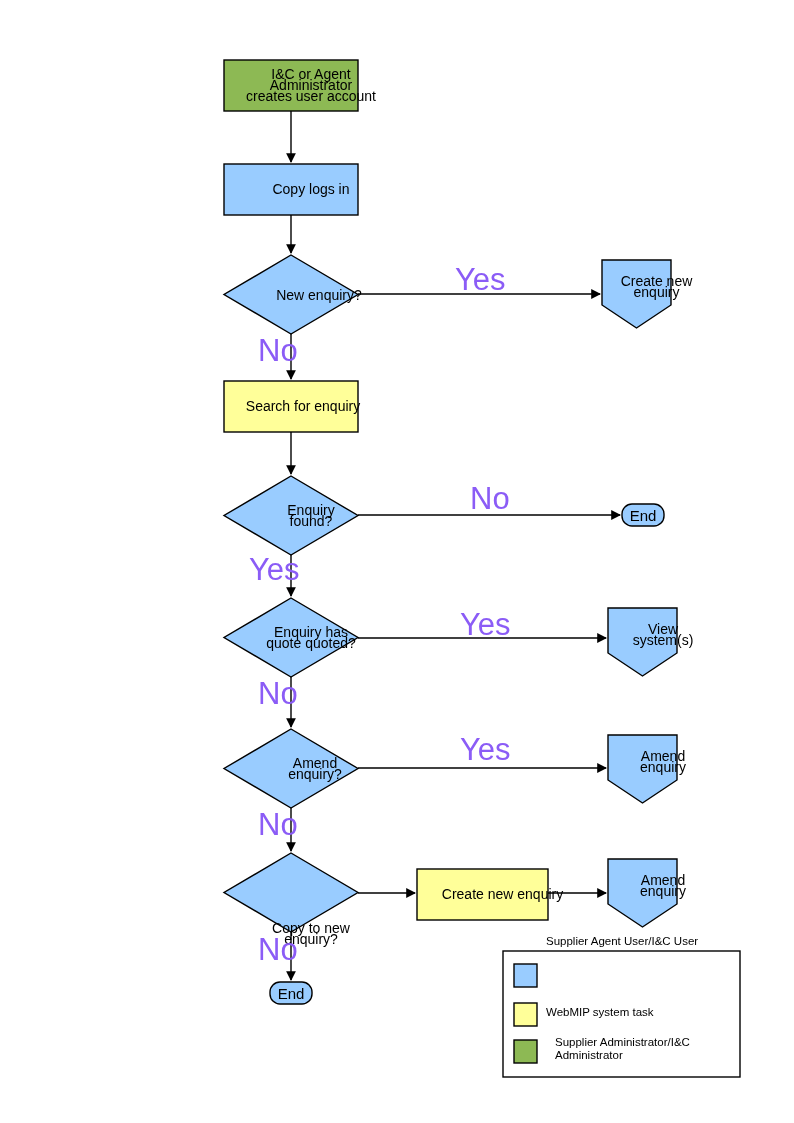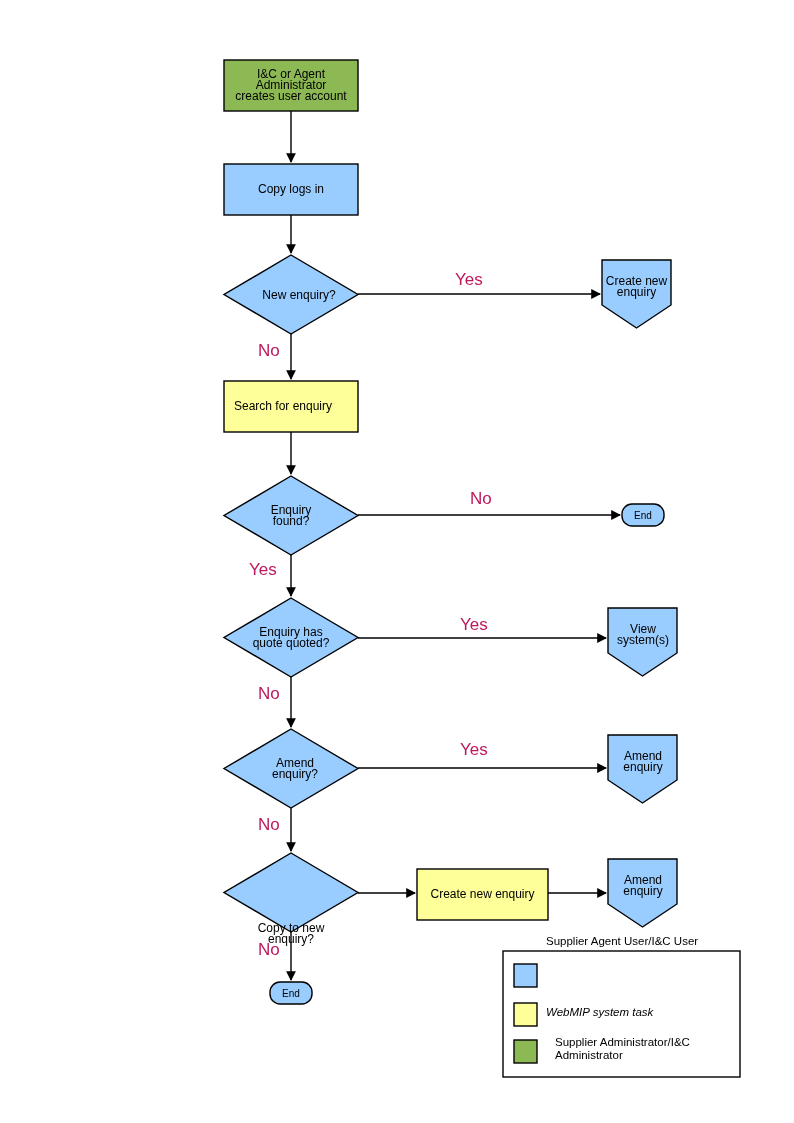--- a/index.html
+++ b/index.html
@@ -19,50 +19,51 @@
     left: 0;
     top: 0;
     width: 794px;
     height: 1123px;
   }
   .node-label {
     position: absolute;
     text-align: center;
     color: #000000;
     font-family: "Liberation Sans", sans-serif;
-    font-size: 12px;
+    font-size: 14px;
     line-height: 11px;
     pointer-events: none;
     white-space: pre-line;
     display: flex;
     align-items: center;
     justify-content: center;
+    padding-left: 20px;
   }
   .edge-label {
     position: absolute;
-    color: #be185d;
+    color: #8b5cf6;
     font-family: "Liberation Sans", sans-serif;
-    font-size: 17px;
+    font-size: 31px;
     line-height: 24px;
     letter-spacing: 0px;
   }
   .legend-label {
     position: absolute;
     color: #000000;
     font-family: "Liberation Sans", sans-serif;
     font-size: 11.5px;
     line-height: 13px;
     white-space: pre-line;
   }
   .terminator-label {
     position: absolute;
     text-align: center;
     color: #000000;
     font-family: "Liberation Sans", sans-serif;
-    font-size: 10px;
+    font-size: 15px;
     line-height: 11px;
     display: flex;
     align-items: center;
     justify-content: center;
   }
 </style>
 </head>
 <body>
 
 <svg id="canvas" viewBox="0 0 794 1123" xmlns="http://www.w3.org/2000/svg">
@@ -145,15 +146,15 @@
 <div class="edge-label" style="left:258px; top:339px;">No</div>
 <div class="edge-label" style="left:470px; top:487px;">No</div>
 <div class="edge-label" style="left:249px; top:558px;">Yes</div>
 <div class="edge-label" style="left:460px; top:613px;">Yes</div>
 <div class="edge-label" style="left:258px; top:682px;">No</div>
 <div class="edge-label" style="left:460px; top:738px;">Yes</div>
 <div class="edge-label" style="left:258px; top:813px;">No</div>
 <div class="edge-label" style="left:258px; top:938px;">No</div>
 
 <div class="legend-label" style="left:546px; top:935px;">Supplier Agent User/I&amp;C User</div>
-<div class="legend-label" style="left:546px; top:1006px;font-style:italic;">WebMIP system task</div>
+<div class="legend-label" style="left:546px; top:1006px;">WebMIP system task</div>
 <div class="legend-label" style="left:555px; top:1036px;">Supplier Administrator/I&amp;C
 Administrator</div>
 
 </body></html>

